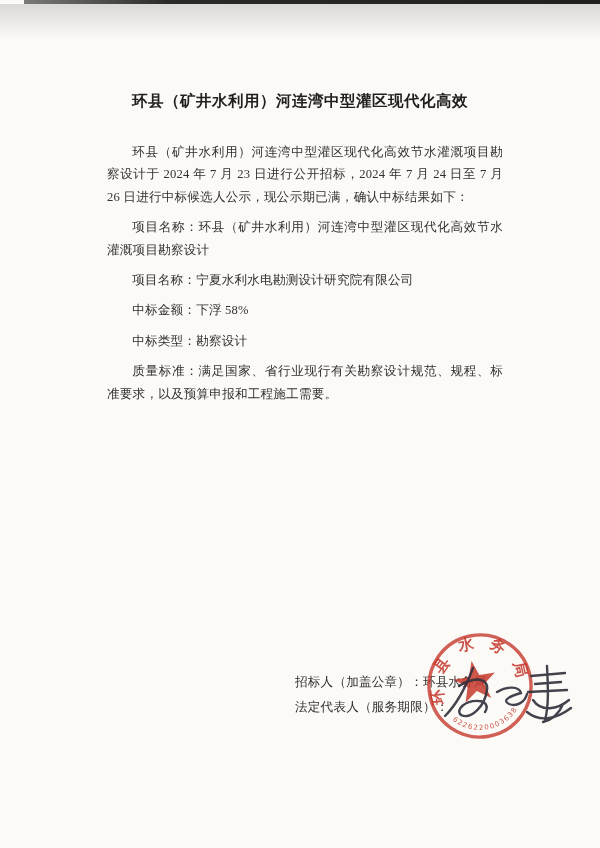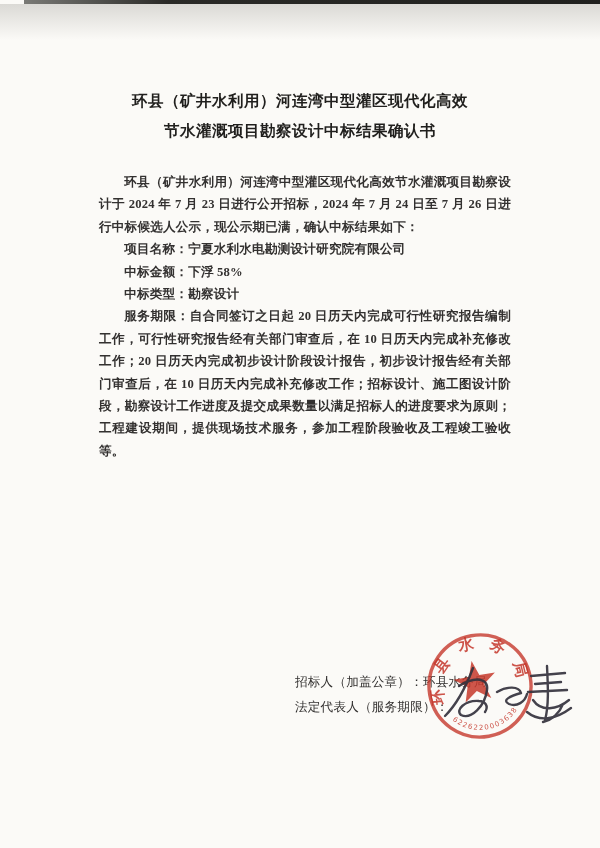--- a/index.html
+++ b/index.html
@@ -30,21 +30,21 @@
     letter-spacing:0.5px;
   }
   .doc-body{
     margin:25px 89px 0 99px;
     font-size:12.6px;
     line-height:22.4px;
     text-align:justify;
     letter-spacing:0.2px;
     color:#333130;
   }
-  .doc-body p{margin:0;text-indent:2em;font-weight:bold;}
+  .doc-body p{margin:8px;text-indent:2em;}
   .sig-block{
     position:absolute;left:287px;top:670px;
     font-size:12.6px;line-height:24.6px;
     color:#333130;letter-spacing:0.2px;margin-left:8px;
   }
   .sig-block div{white-space:nowrap;}
   .seal-svg{
     position:absolute;left:415px;top:613px;
     width:170px;height:148px;
   }
@@ -52,29 +52,29 @@
 </head>
 <body>
 
 <div class="page">
 
   <div class="scan-edge"></div>
   <div class="scan-shade"></div>
 
   <div class="doc-title">
     <div>环县（矿井水利用）河连湾中型灌区现代化高效</div>
-    <div>节水灌溉项目勘察设计中标结果确认书</div>
   </div>
 
   <div class="doc-body">
     <p>环县（矿井水利用）河连湾中型灌区现代化高效节水灌溉项目勘察设计于 2024 年 7 月 23 日进行公开招标，2024 年 7 月 24 日至 7 月 26 日进行中标候选人公示，现公示期已满，确认中标结果如下：</p>
+    <p>项目名称：环县（矿井水利用）河连湾中型灌区现代化高效节水灌溉项目勘察设计</p>
     <p>项目名称：宁夏水利水电勘测设计研究院有限公司</p>
     <p>中标金额：下浮 58%</p>
     <p>中标类型：勘察设计</p>
-    <p>服务期限：自合同签订之日起 20 日历天内完成可行性研究报告编制工作，可行性研究报告经有关部门审查后，在 10 日历天内完成补充修改工作；20 日历天内完成初步设计阶段设计报告，初步设计报告经有关部门审查后，在 10 日历天内完成补充修改工作；招标设计、施工图设计阶段，勘察设计工作进度及提交成果数量以满足招标人的进度要求为原则；工程建设期间，提供现场技术服务，参加工程阶段验收及工程竣工验收等。</p>
+    <p>质量标准：满足国家、省行业现行有关勘察设计规范、规程、标准要求，以及预算申报和工程施工需要。</p>
   </div>
 
   <div class="sig-block">
     <div>招标人（加盖公章）：环县水务局</div>
     <div>法定代表人（服务期限）：</div>
   </div>
 
   <svg class="seal-svg" viewBox="0 0 170 148">
     <g transform="rotate(-10 65 73)">
       <circle cx="65" cy="73" r="51" fill="none" stroke="#c5382c" stroke-width="3.4" opacity="0.8"></circle>

